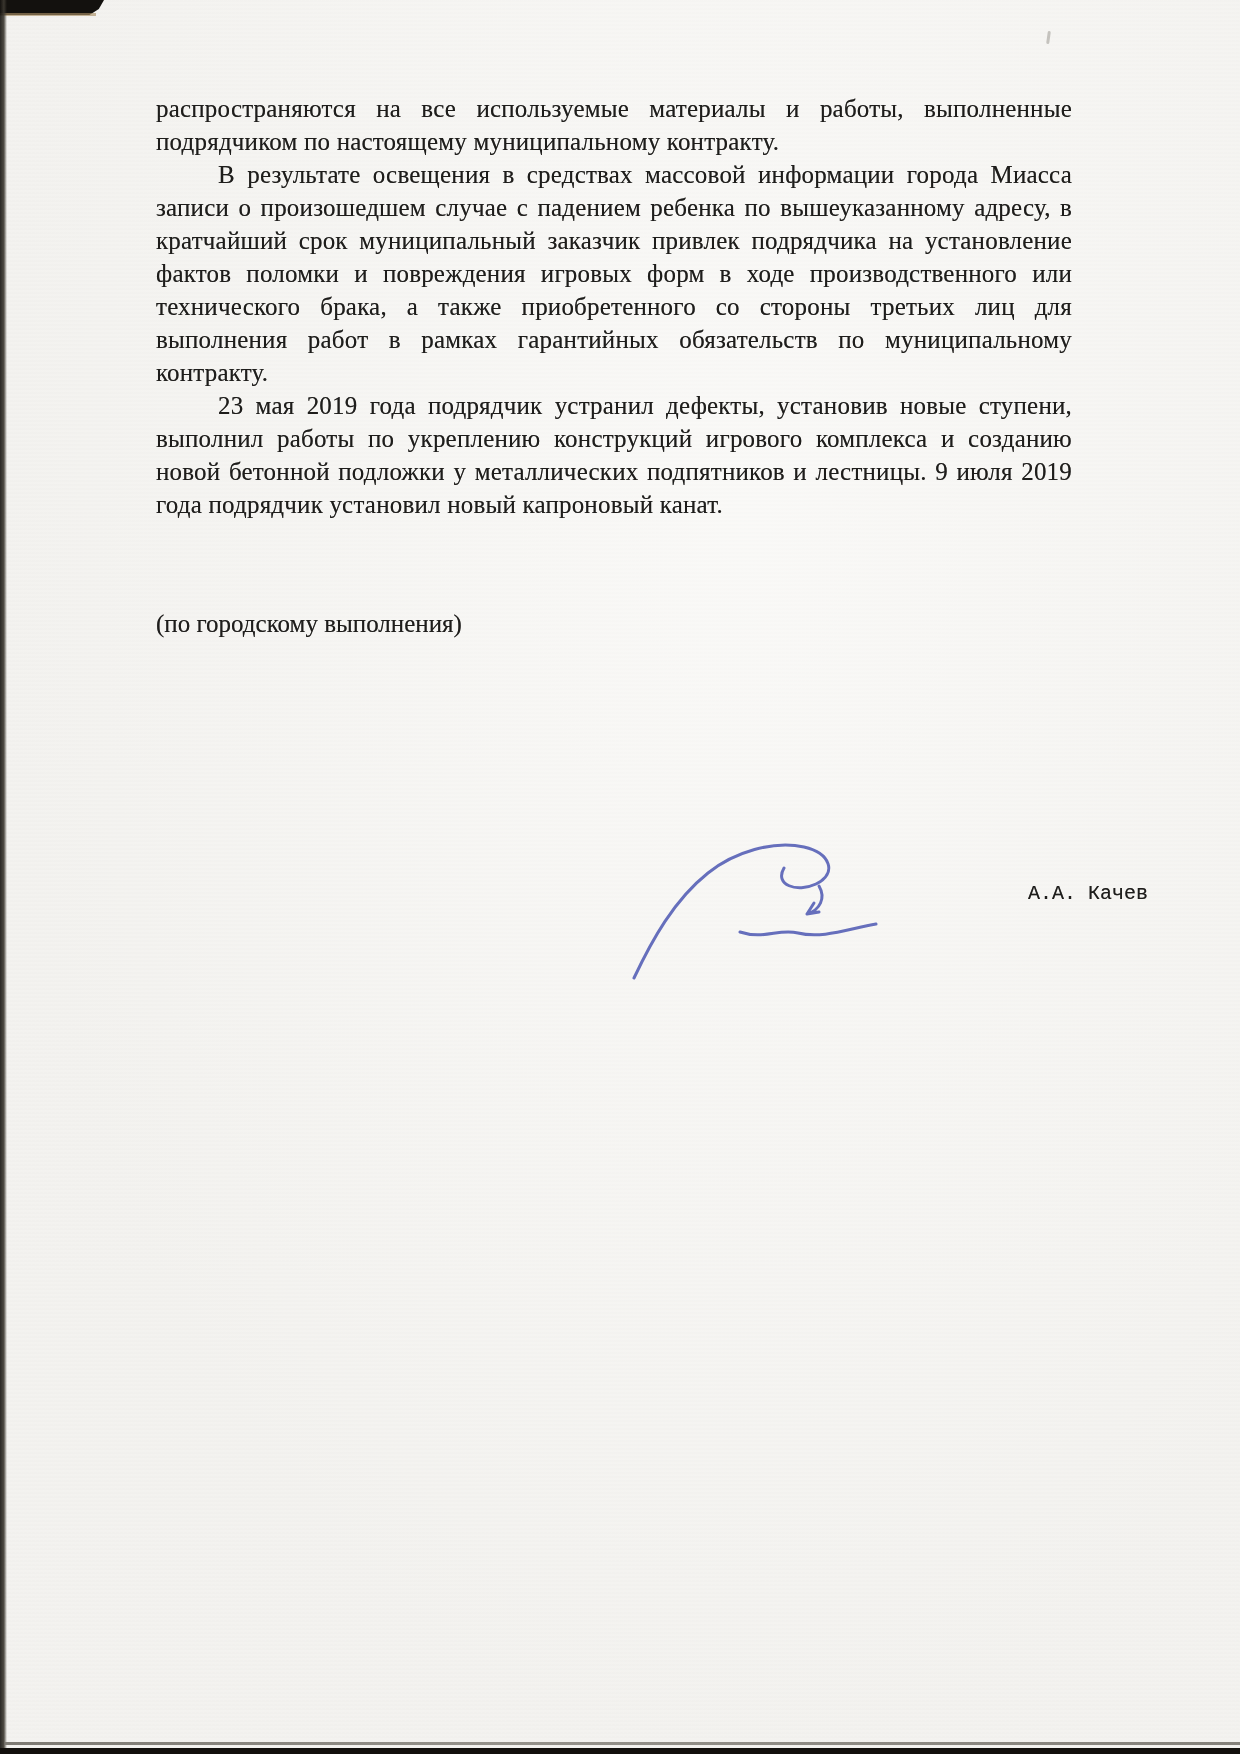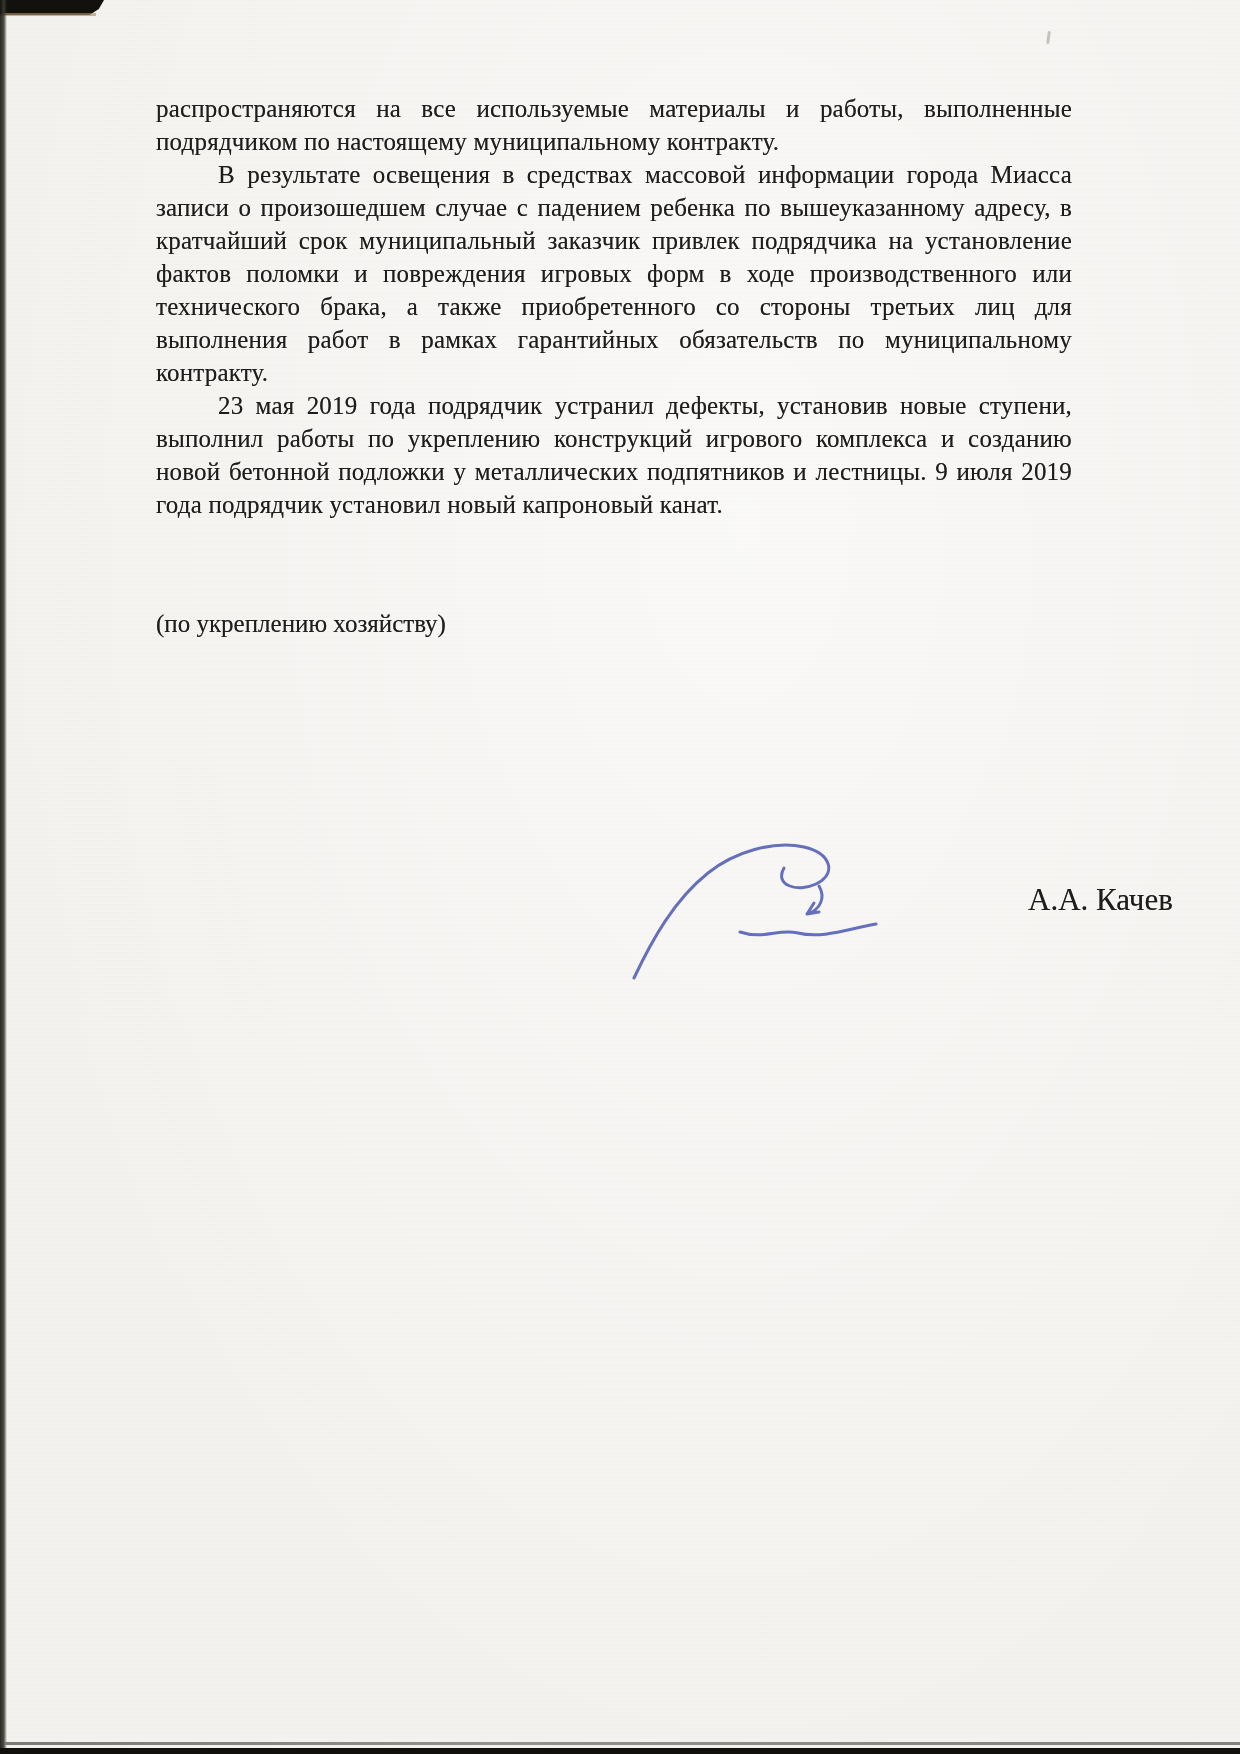--- a/index.html
+++ b/index.html
@@ -40,23 +40,24 @@
   .sig-block {
     margin-top:86px;
     font-size:25px;
     line-height:34px;
     text-shadow:0 0 .6px rgba(25,25,25,.55);
   }
 
   .signer-name {
     position:absolute;
     left:1028px; top:882px;
-    font-size:31px;
+    font-size:20px;
     text-shadow:0 0 .6px rgba(25,25,25,.55);
     white-space:nowrap;
+    font-family:Liberation Mono, monospace;
   }
 
   .signature-svg {
     position:absolute;
     left:612px; top:836px;
     opacity:.92;
   }
 
   .footer {
     position:absolute;
@@ -112,21 +113,21 @@
 <div class="art-fleck"></div>
 <div class="art-bottom-line"></div>
 <div class="art-bottom-band"></div>
 
 <main class="page-inner">
   <p class="para">распространяются на все используемые материалы и работы, выполненные подрядчиком по настоящему муниципальному контракту.</p>
   <p class="para indent">В результате освещения в средствах массовой информации города Миасса записи о произошедшем случае с падением ребенка по вышеуказанному адресу, в кратчайший срок муниципальный заказчик привлек подрядчика на установление фактов поломки и повреждения игровых форм в ходе производственного или технического брака, а также приобретенного со стороны третьих лиц для выполнения работ в рамках гарантийных обязательств по муниципальному контракту.</p>
   <p class="para indent">23 мая 2019 года подрядчик устранил дефекты, установив новые ступени, выполнил работы по укреплению конструкций игрового комплекса и созданию новой бетонной подложки у металлических подпятников и лестницы. 9 июля 2019 года подрядчик установил новый капроновый канат.</p>
 
   <div class="sig-block">
-    <div>(по укреплению хозяйству)</div>
+    <div>(по городскому выполнения)</div>
   </div>
 </main>
 
 <svg class="signature-svg" width="290" height="150" viewBox="0 0 290 150" aria-hidden="true">
   <g fill="none" stroke-width="3" stroke-linecap="round" stroke-linejoin="round" stroke="#5a64b8">
     <path d="M 22 142 C 40 104 62 64 96 37 C 122 16 162 4 192 11 C 218 17 226 37 204 48 C 185 57 162 49 172 32"></path>
     <path d="M 207 50 C 214 62 208 74 195 78 M 195 78 l 7 -11 M 195 78 l 12 -2"></path>
     <path d="M 128 96 C 152 104 167 92 186 97 C 210 103 236 93 264 88"></path>
   </g>
 </svg>

